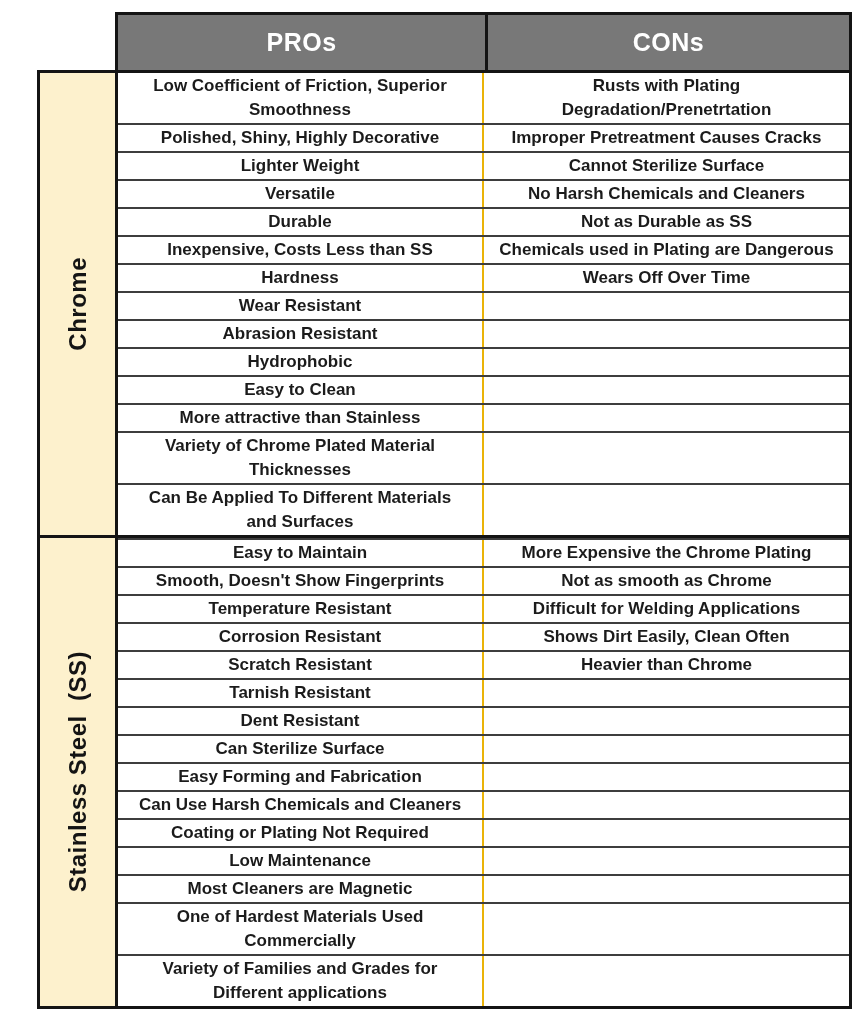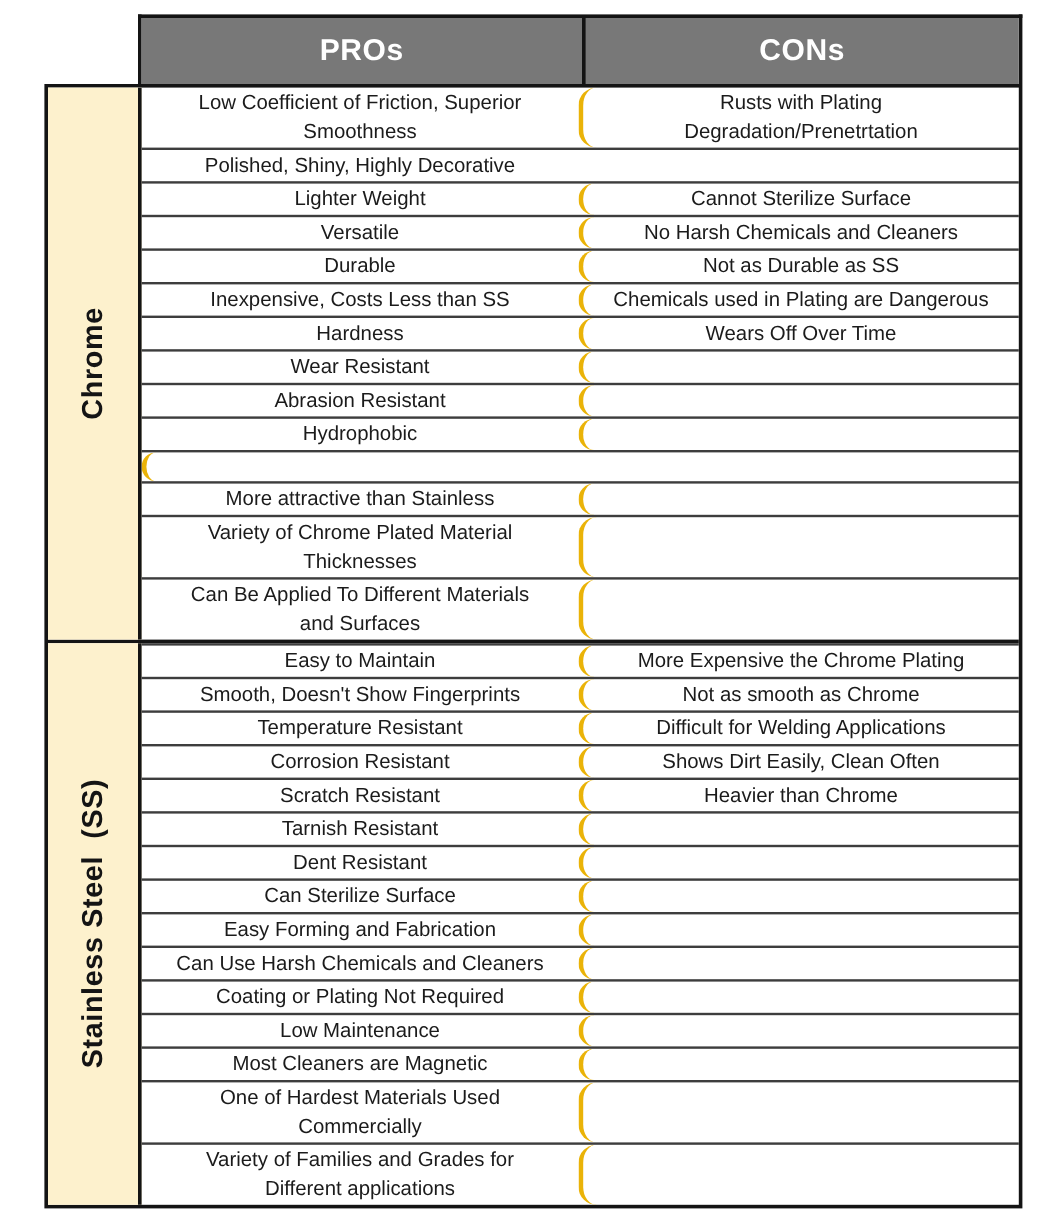--- a/index.html
+++ b/index.html
@@ -66,37 +66,38 @@
     font-weight: bold;
     font-size: 24px;
     color: #141414;
     white-space: pre;
     letter-spacing: 0.5px;
   }
   .rows {
     flex: 1;
     display: flex;
     flex-direction: column;
+    font-weight: bold;
   }
   .row { display: flex; flex: 1; }
   .row + .row { border-top: 2px solid #3d3d3d; }
   .cell {
     display: flex;
     align-items: center;
     justify-content: center;
     text-align: center;
     white-space: pre-line;
     font-size: 17px;
     line-height: 24px;
     min-height: 24px;
     padding: 1px 4px;
     color: #1b1b1b;
   }
   .pro-cell { flex: 0 0 364px; }
-  .con-cell { flex: 1; border-left: 4px solid #eab308; border-radius: 15px; }
+  .con-cell { flex: 1; border-left: 2px solid #eab308; }
 </style>
 </head>
 <body>
 
 <div class="page">
   <div class="table-wrap">
 
     <div class="header-row">
       <div class="header-cells">
         <div class="header-cell pros-header">PROs</div>
@@ -112,20 +113,21 @@
         </div>
         <div class="rows">
             <div class="row">
               <div class="cell pro-cell">Low Coefficient of Friction, Superior
 Smoothness</div>
               <div class="cell con-cell">Rusts with Plating
 Degradation/Prenetrtation</div>
             </div>
             <div class="row">
               <div class="cell pro-cell">Polished, Shiny, Highly Decorative</div>
+              <div class="cell con-cell">Improper Pretreatment Causes Cracks</div>
             </div>
             <div class="row">
               <div class="cell pro-cell">Lighter Weight</div>
               <div class="cell con-cell">Cannot Sterilize Surface</div>
             </div>
             <div class="row">
               <div class="cell pro-cell">Versatile</div>
               <div class="cell con-cell">No Harsh Chemicals and Cleaners</div>
             </div>
             <div class="row">
@@ -146,20 +148,21 @@
             </div>
             <div class="row">
               <div class="cell pro-cell">Abrasion Resistant</div>
               <div class="cell con-cell"></div>
             </div>
             <div class="row">
               <div class="cell pro-cell">Hydrophobic</div>
               <div class="cell con-cell"></div>
             </div>
             <div class="row">
+              <div class="cell pro-cell">Easy to Clean</div>
               <div class="cell con-cell"></div>
             </div>
             <div class="row">
               <div class="cell pro-cell">More attractive than Stainless</div>
               <div class="cell con-cell"></div>
             </div>
             <div class="row">
               <div class="cell pro-cell">Variety of Chrome Plated Material
 Thicknesses</div>
               <div class="cell con-cell"></div>

